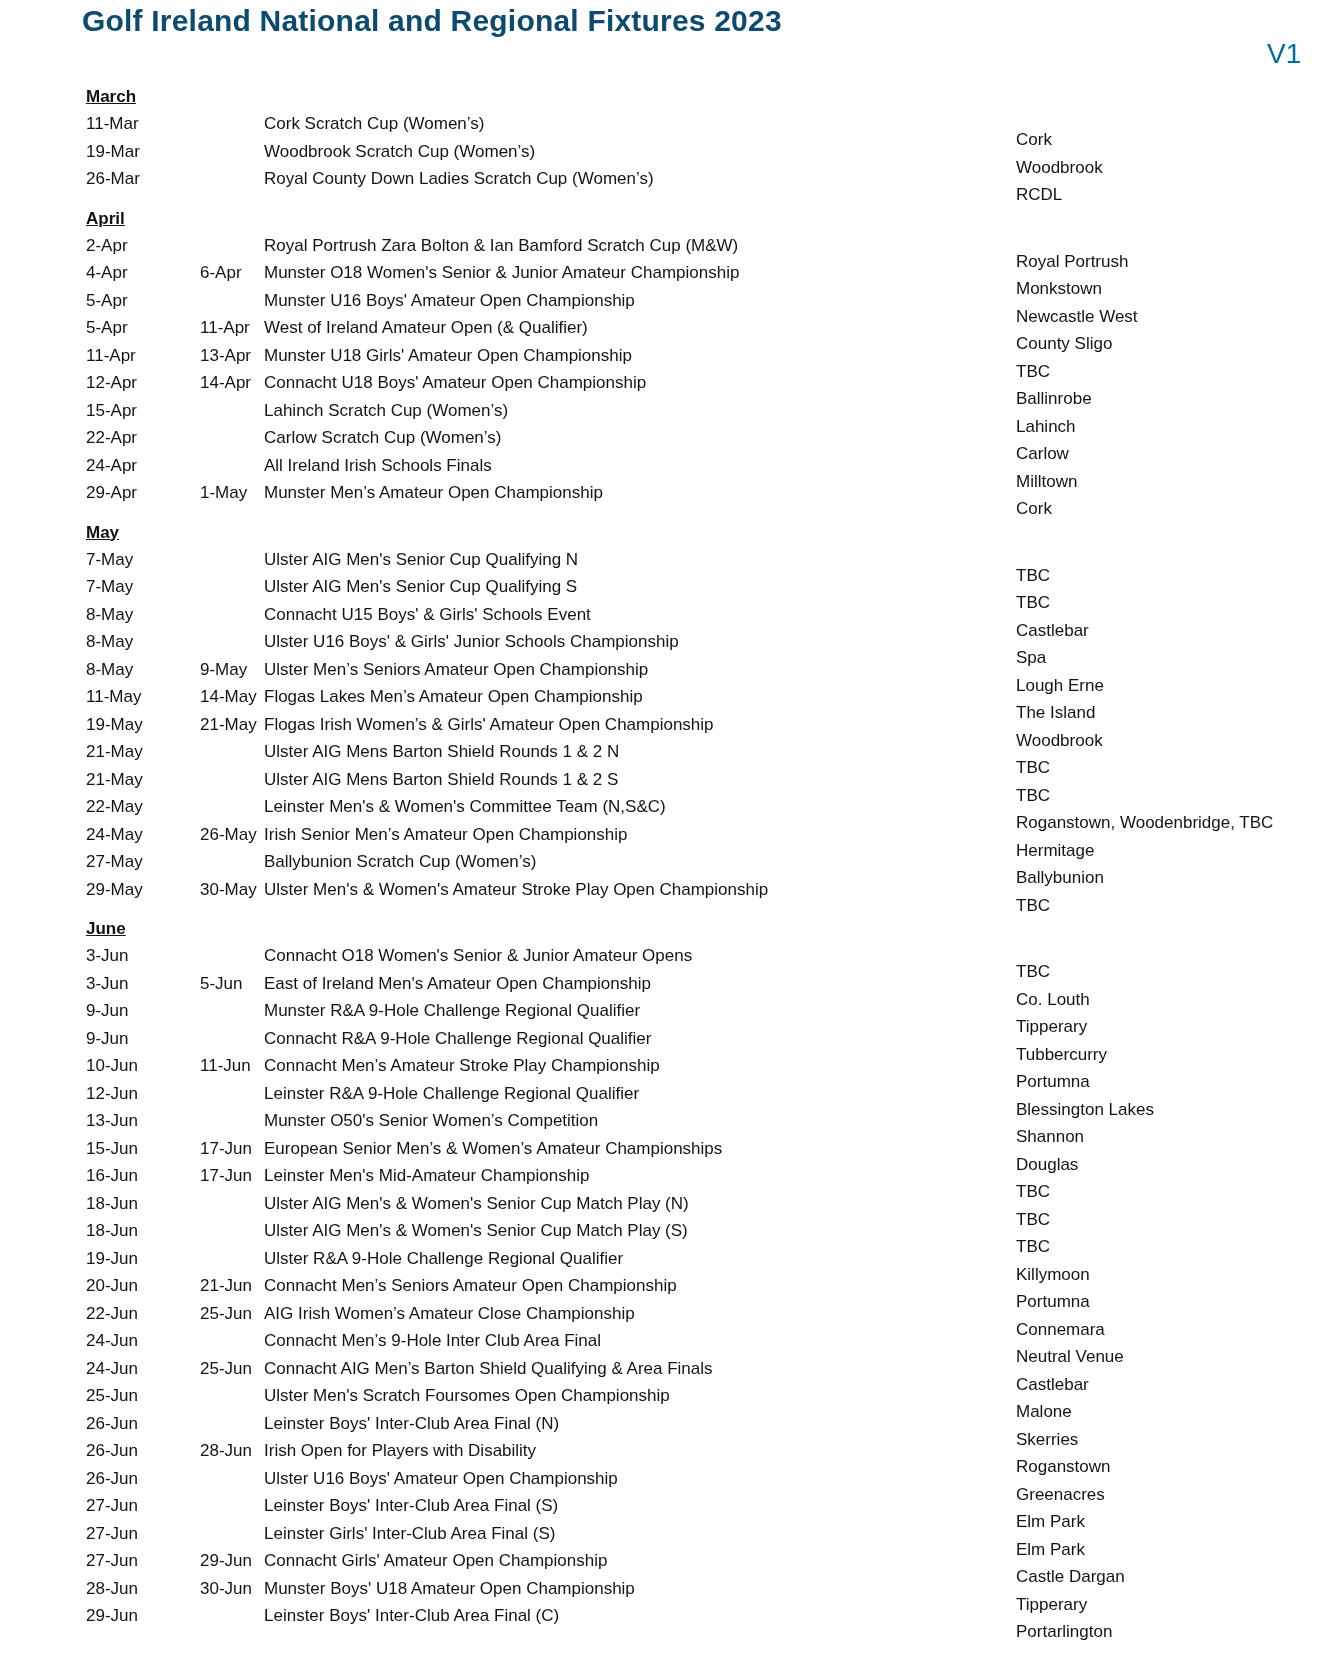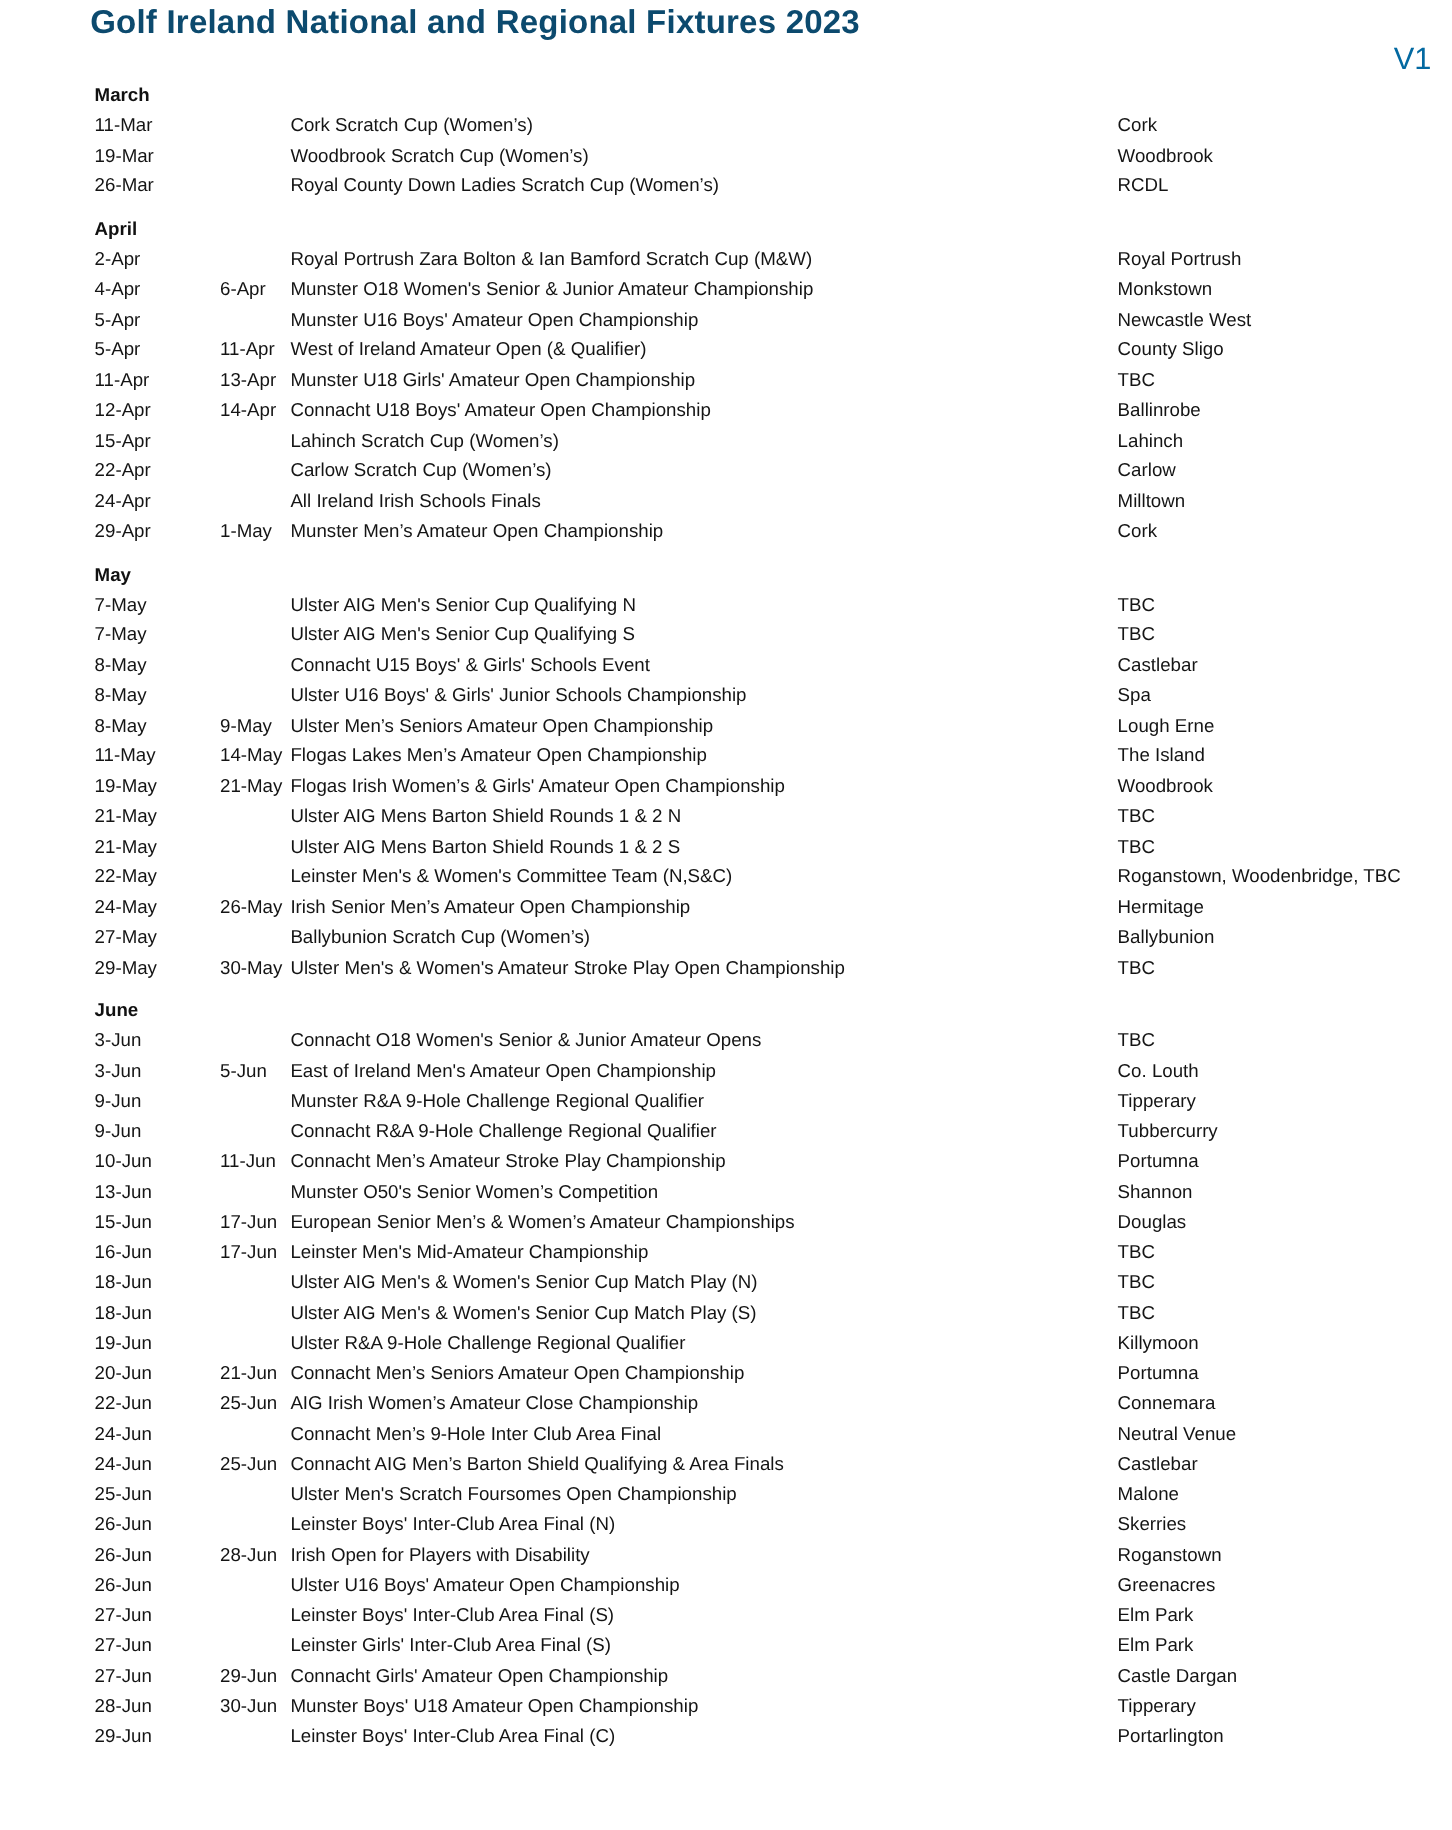--- a/index.html
+++ b/index.html
@@ -29,22 +29,23 @@
     .version {
       position: absolute;
       left: 1267px;
       top: 38px;
       font-size: 28px;
       color: #0369a1;
     }
     .schedule {
       position: absolute;
       left: 86px;
-      top: 74px;
+      top: 84px;
       width: 1230px;
+      text-decoration: underline;
     }
     .month-section {
       margin-bottom: 13px;
     }
     .month-heading {
       height: 26px;
       line-height: 26px;
       font-size: 17px;
       font-weight: bold;
       color: #111;
@@ -57,21 +58,21 @@
       font-size: 17px;
       white-space: nowrap;
     }
     .row span {
       position: absolute;
       top: 0;
     }
     .c-start { left: 0; }
     .c-end   { left: 80px; margin-left: 34px; }
     .c-event { left: 178px; }
-    .c-venue { left: 930px; }
+    .c-venue { left: 930px; margin-top: 16px; }
   </style>
 </head>
 <body>
 
 <h1 class="doc-title">Golf Ireland National and Regional Fixtures 2023</h1>
 <div class="version">V1</div>
 
 <div class="schedule" id="schedule">
     <section class="month-section">
     <div class="month-heading">March</div>
@@ -271,20 +272,26 @@
     <span class="c-event">Connacht R&amp;A 9-Hole Challenge Regional Qualifier</span>
     <span class="c-venue">Tubbercurry</span>
   </div>
         <div class="row">
     <span class="c-start">10-Jun</span>
     <span class="c-end">11-Jun</span>
     <span class="c-event">Connacht Men’s Amateur Stroke Play Championship</span>
     <span class="c-venue">Portumna</span>
   </div>
         <div class="row">
+    <span class="c-start">12-Jun</span>
+    <span class="c-end"></span>
+    <span class="c-event">Leinster R&amp;A 9-Hole Challenge Regional Qualifier</span>
+    <span class="c-venue">Blessington Lakes</span>
+  </div>
+        <div class="row">
     <span class="c-start">13-Jun</span>
     <span class="c-end"></span>
     <span class="c-event">Munster O50's Senior Women’s Competition</span>
     <span class="c-venue">Shannon</span>
   </div>
         <div class="row">
     <span class="c-start">15-Jun</span>
     <span class="c-end">17-Jun</span>
     <span class="c-event">European Senior Men’s &amp; Women’s Amateur Championships</span>
     <span class="c-venue">Douglas</span>

